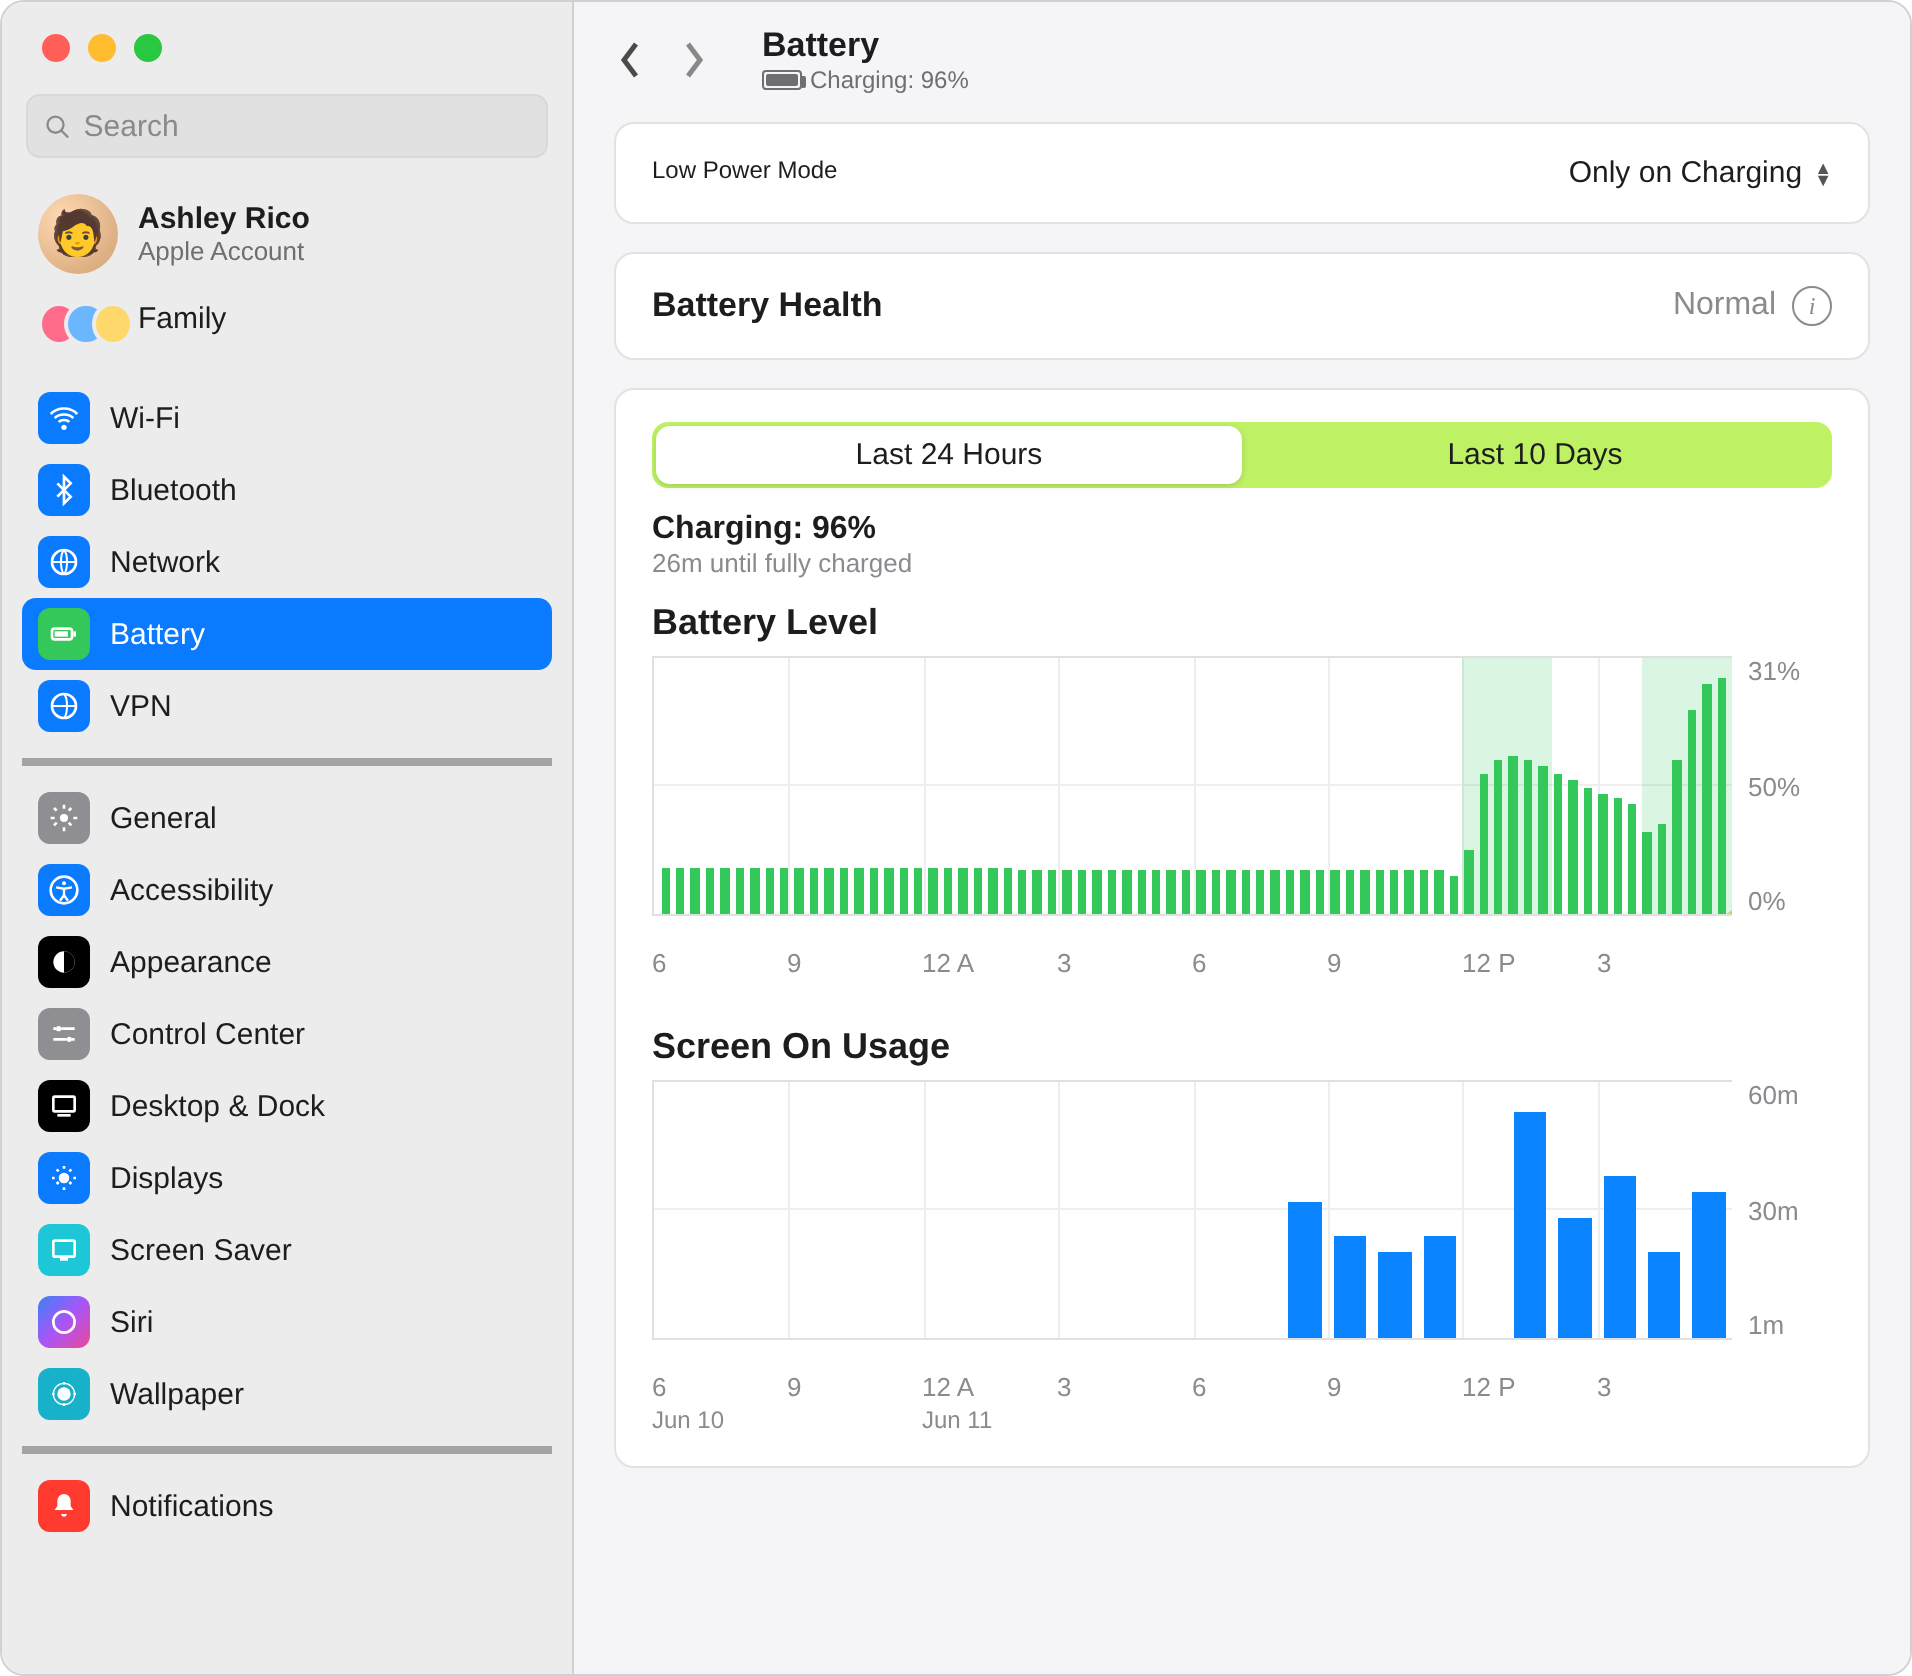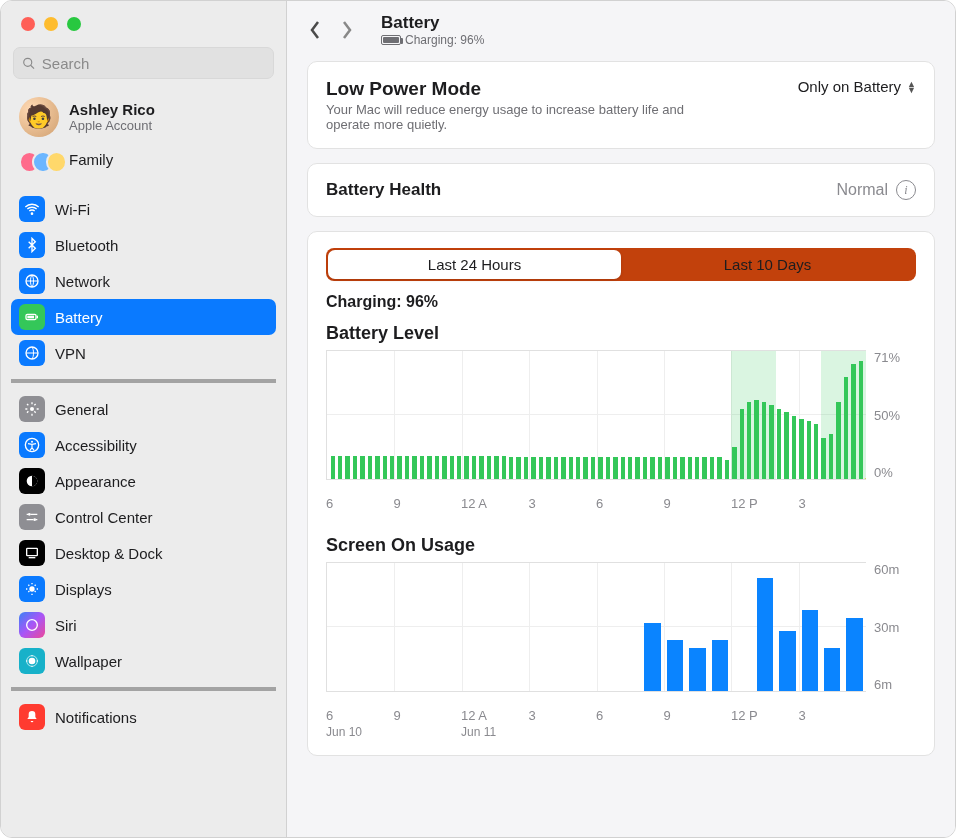--- a/index.html
+++ b/index.html
@@ -87,32 +87,32 @@
   .title-area .ttl { font-size:17px; font-weight:700; }
   .title-area .subt { font-size:12px; color:#6e6e73; display:flex; align-items:center; gap:4px;}
   .subt .batt-ic{display:inline-block;width:20px;height:10px;border:1px solid #6e6e73;border-radius:2px;position:relative;}
   .subt .batt-ic:after{content:"";position:absolute;right:-3px;top:2px;width:2px;height:6px;background:#6e6e73;border-radius:0 1px 1px 0;}
   .subt .batt-ic .fill{position:absolute;left:1px;top:1px;bottom:1px;width:90%;background:#6e6e73;border-radius:1px;}
 
   .content { padding: 4px 20px 20px 20px; display:flex; flex-direction:column; gap:14px;}
   .card { background:#fff; border:1px solid #e2e2e2; border-radius:10px; padding:16px 18px; }
 
   .lpm { display:flex; justify-content:space-between; align-items:flex-start; gap:20px;}
-  .lpm .lbl { font-size:19px; font-weight:700; }
+  .lpm .lbl { font-size:12px; font-weight:400; }
   .lpm .desc { font-size:13px; color:#6e6e73; max-width:360px; margin-top:2px;}
   .select-ctl { display:flex; align-items:center; gap:6px; font-size:15px; color:#1d1d1f;}
   .select-ctl .arrows{display:inline-flex;flex-direction:column;line-height:6px;font-size:9px;color:#555;}
 
   .health { display:flex; justify-content:space-between; align-items:center;}
   .health .lbl{font-size:17px;font-weight:600;}
   .health .right{display:flex;align-items:center;gap:8px;color:#8a8a8f;font-size:16px;}
   .infocircle{width:20px;height:20px;border:1.5px solid #8a8a8f;border-radius:50%;display:flex;align-items:center;justify-content:center;font-size:12px;font-style:italic;font-family:Georgia,serif;}
 
   
-  .segmented{display:flex;background:#c2410c;border-radius:8px;padding:2px;}
+  .segmented{display:flex;background:#bef264;border-radius:8px;padding:2px;}
   .segmented .seg{flex:1;text-align:center;padding:6px 0;font-size:15px;border-radius:7px;color:#1d1d1f;}
   .segmented .seg.active{background:#fff;box-shadow:0 1px 3px rgba(0,0,0,0.15);font-weight:500;}
 
   .charging-status .cs-main{font-size:16px;font-weight:600;}
   .charging-status .cs-sub{font-size:13px;color:#8a8a8f;}
 
   
   .chart-block { margin-top:12px;}
   .chart-title{font-size:18px;font-weight:700;margin-bottom:6px;}
   .chart-wrap{display:flex;align-items:stretch;}
@@ -269,20 +269,29 @@
           <div class="item">
             <div class="icnbox ic-disp">
               <svg viewBox="0 0 24 24">
                 <circle cx="12" cy="12" r="4" fill="#fff"></circle>
                 <path d="M12 3v2m0 14v2m9-9h-2M5 12H3m14.5-6.5l-1.5 1.5m-8 8L6.5 16.5m11 0L16 15m-8-8L6.5 5.5" stroke="#fff" stroke-width="2"></path>
               </svg>
             </div>
             <div>Displays</div>
           </div>
           <div class="item">
+            <div class="icnbox ic-ss">
+              <svg viewBox="0 0 24 24">
+                <rect x="4" y="5" width="16" height="12" rx="1" fill="none" stroke="#fff" stroke-width="2"></rect>
+                <rect x="9" y="18" width="6" height="2" fill="#fff"></rect>
+              </svg>
+            </div>
+            <div>Screen Saver</div>
+          </div>
+          <div class="item">
             <div class="icnbox ic-siri">
               <svg viewBox="0 0 24 24">
                 <circle cx="12" cy="12" r="8" fill="none" stroke="#fff" stroke-width="2"></circle>
               </svg>
             </div>
             <div>Siri</div>
           </div>
           <div class="item">
             <div class="icnbox ic-wall">
               <svg viewBox="0 0 24 24">
@@ -332,24 +341,23 @@
           <span>Charging: 96%</span>
         </div>
       </div>
     </div>
 
     <div class="content">
 
       <div class="card lpm">
         <div>
           <div class="lbl">Low Power Mode</div>
-          <div class="desc">Your Mac will reduce energy usage to increase battery life and operate more quietly.</div>
         </div>
         <div class="select-ctl">
-          <span>Only on Battery</span>
+          <span>Only on Charging</span>
           <span class="arrows">
               <span>▲</span>
               <span>▼</span>
             </span>
         </div>
       </div>
 
       <div class="card health">
         <div class="lbl">Battery Health</div>
         <div class="right">
@@ -359,20 +367,21 @@
       </div>
 
       <div class="card">
         <div class="segmented">
           <div class="seg active">Last 24 Hours</div>
           <div class="seg">Last 10 Days</div>
         </div>
 
         <div class="charging-status" style="margin-top:12px;">
           <div class="cs-main">Charging: 96%</div>
+          <div class="cs-sub">26m until fully charged</div>
         </div>
 
         <div class="chart-block">
           <div class="chart-title">Battery Level</div>
           <div class="chart-wrap">
             <div class="chart-plot" id="battery-plot">
                 <div class="grid-h" style="bottom: 0%; border-top: none;"></div>
                 <div class="grid-h" style="bottom: 50%;"></div>
                 <div class="grid-h" style="bottom: 100%; border-top: none;"></div>
                 <div class="grid-v" style="left: 12.5%;"></div>
@@ -452,21 +461,21 @@
                 <div class="bar grn" style="height: 43%;"></div>
                 <div class="bar grn" style="height: 32%;"></div>
                 <div class="bar grn" style="height: 35%;"></div>
                 <div class="bar grn" style="height: 60%;"></div>
                 <div class="bar grn" style="height: 80%;"></div>
                 <div class="bar grn" style="height: 90%;"></div>
                 <div class="bar grn" style="height: 92%;"></div>
                 <div class="bolt" style="left: 98%;">⚡</div>
               </div>
             <div class="chart-axis-right" id="battery-y">
-                <div>71%</div>
+                <div>31%</div>
                 <div>50%</div>
                 <div>0%</div>
               </div>
           </div>
           <div class="x-axis" id="battery-x">
               <div class="tick">6</div>
               <div class="tick">9</div>
               <div class="tick">12 A</div>
               <div class="tick">3</div>
               <div class="tick">6</div>
@@ -513,21 +522,21 @@
                   <div class="ubar" style="height: 88.3333%;"></div>
                   <div class="ubar" style="height: 46.6667%;"></div>
                   <div class="ubar" style="height: 63.3333%;"></div>
                   <div class="ubar" style="height: 33.3333%;"></div>
                   <div class="ubar" style="height: 56.6667%;"></div>
                 </div>
               </div>
             <div class="chart-axis-right" id="usage-y">
                 <div>60m</div>
                 <div>30m</div>
-                <div>6m</div>
+                <div>1m</div>
               </div>
           </div>
           <div class="x-axis" id="usage-x">
               <div class="tick">6</div>
               <div class="tick">9</div>
               <div class="tick">12 A</div>
               <div class="tick">3</div>
               <div class="tick">6</div>
               <div class="tick">9</div>
               <div class="tick">12 P</div>

